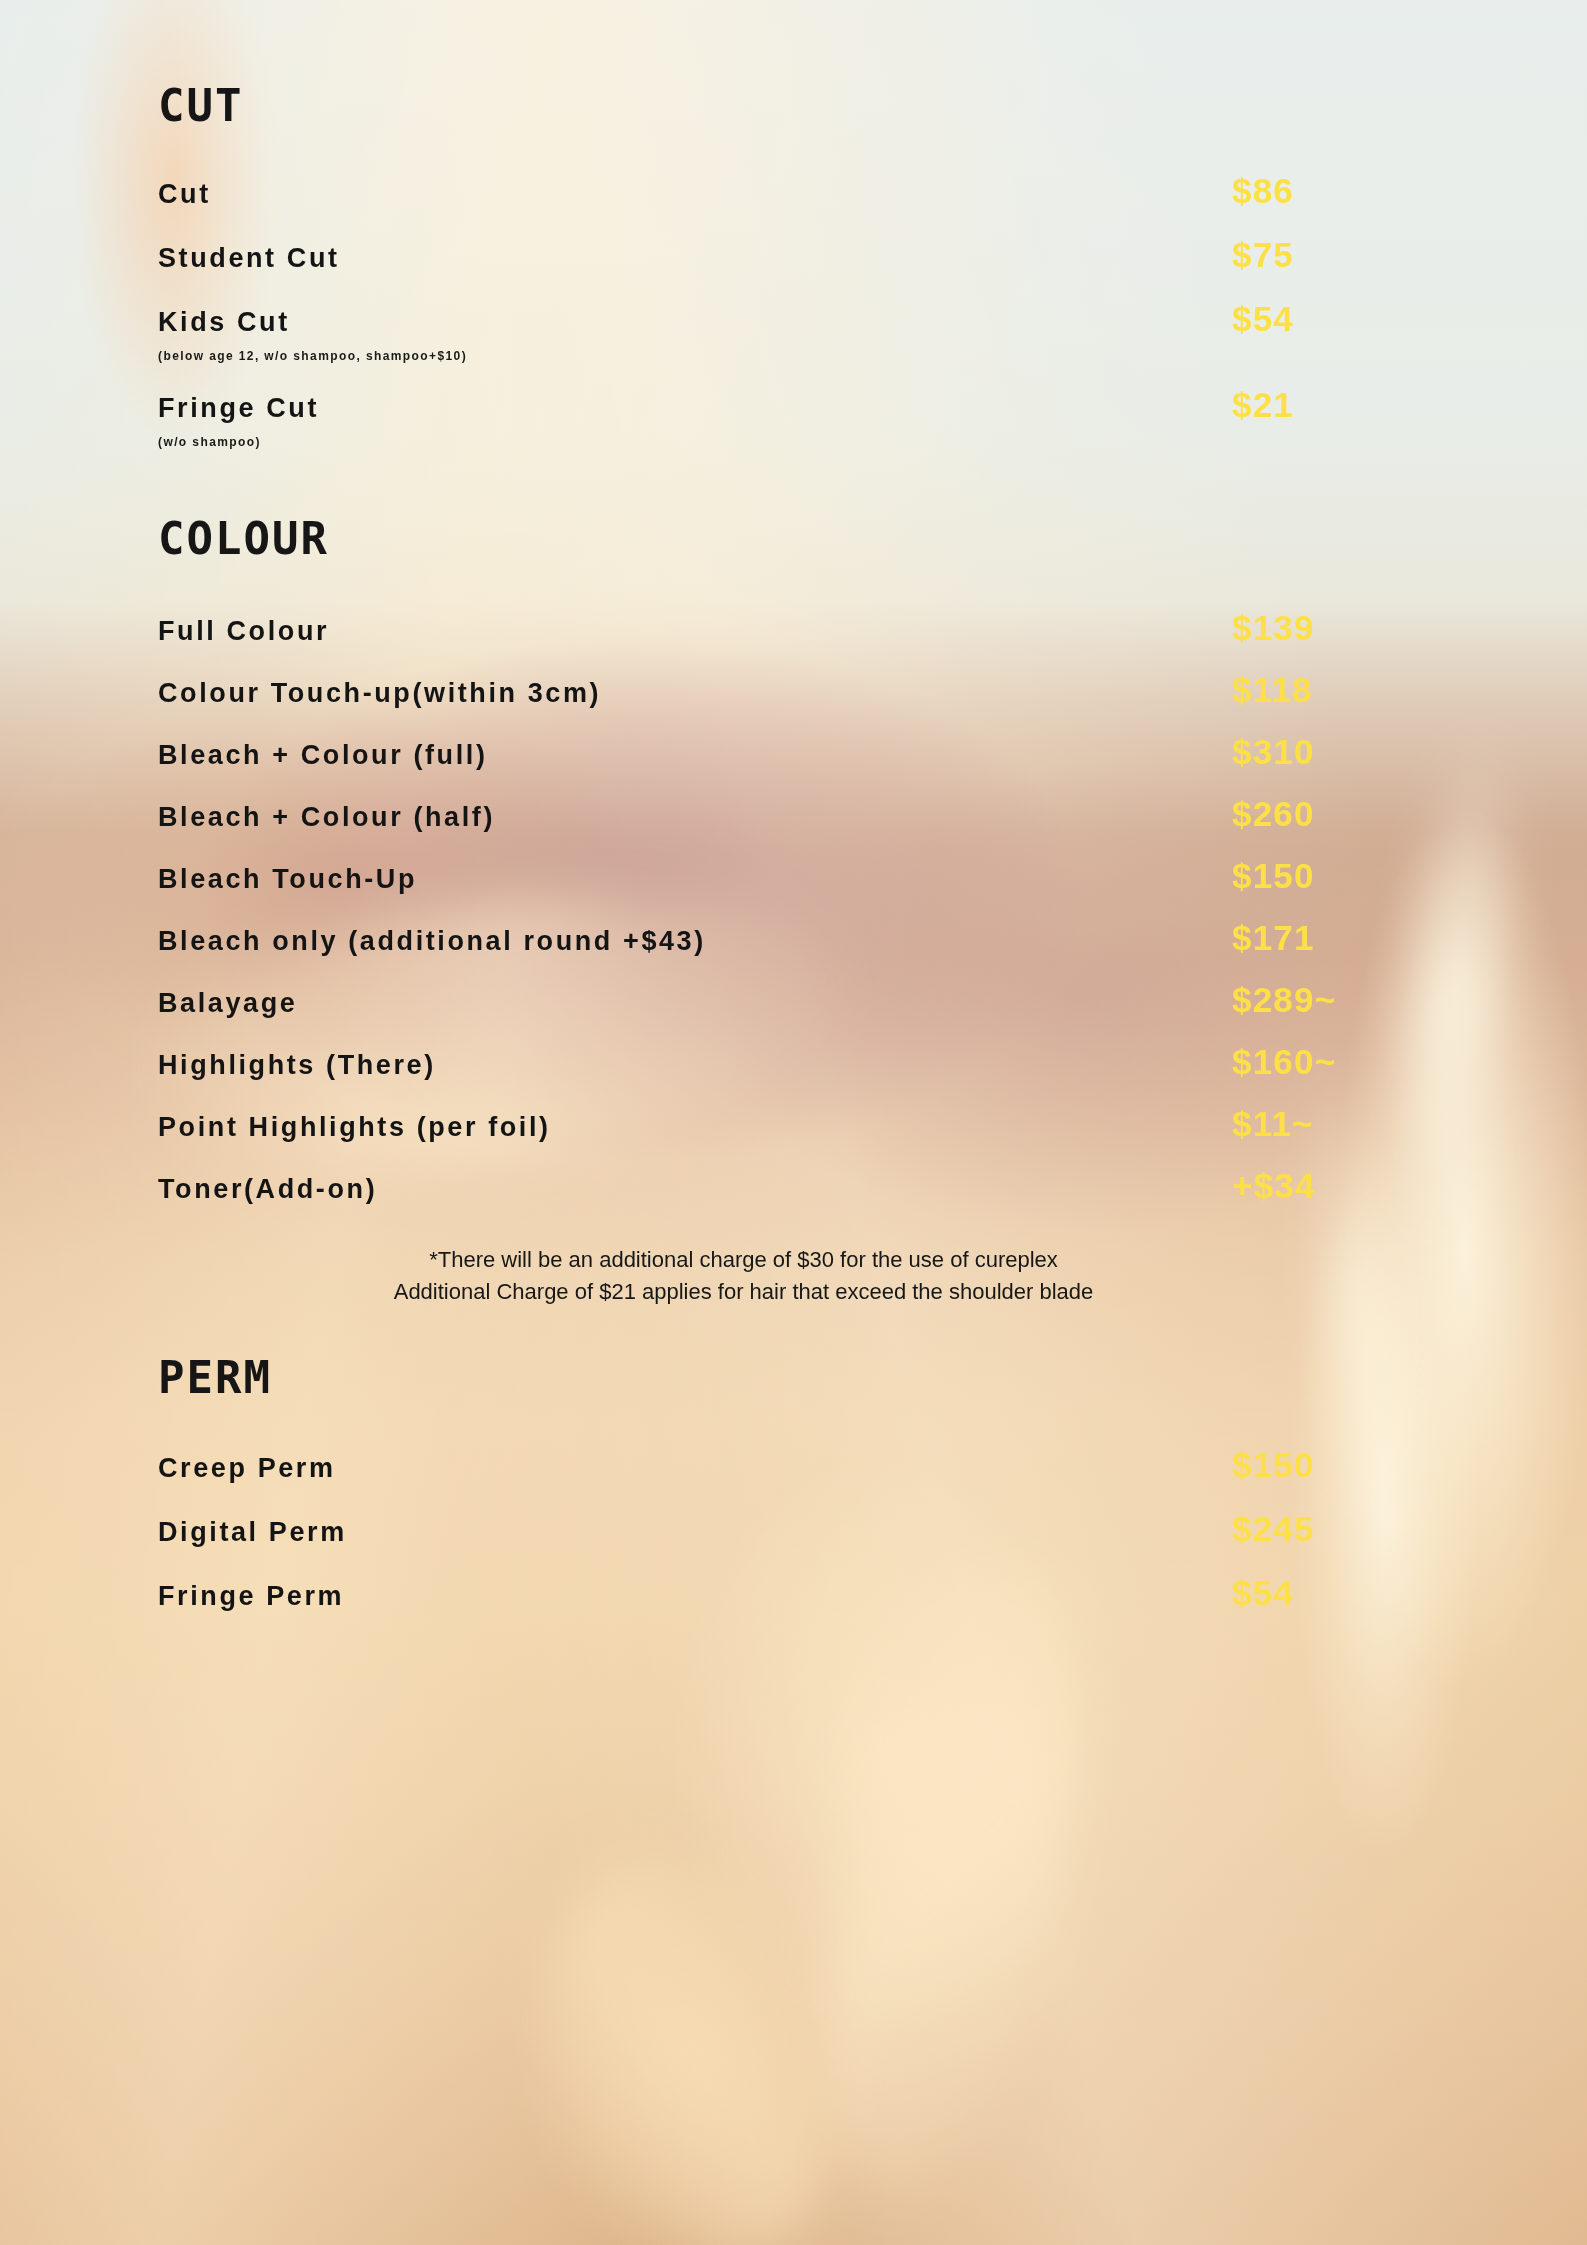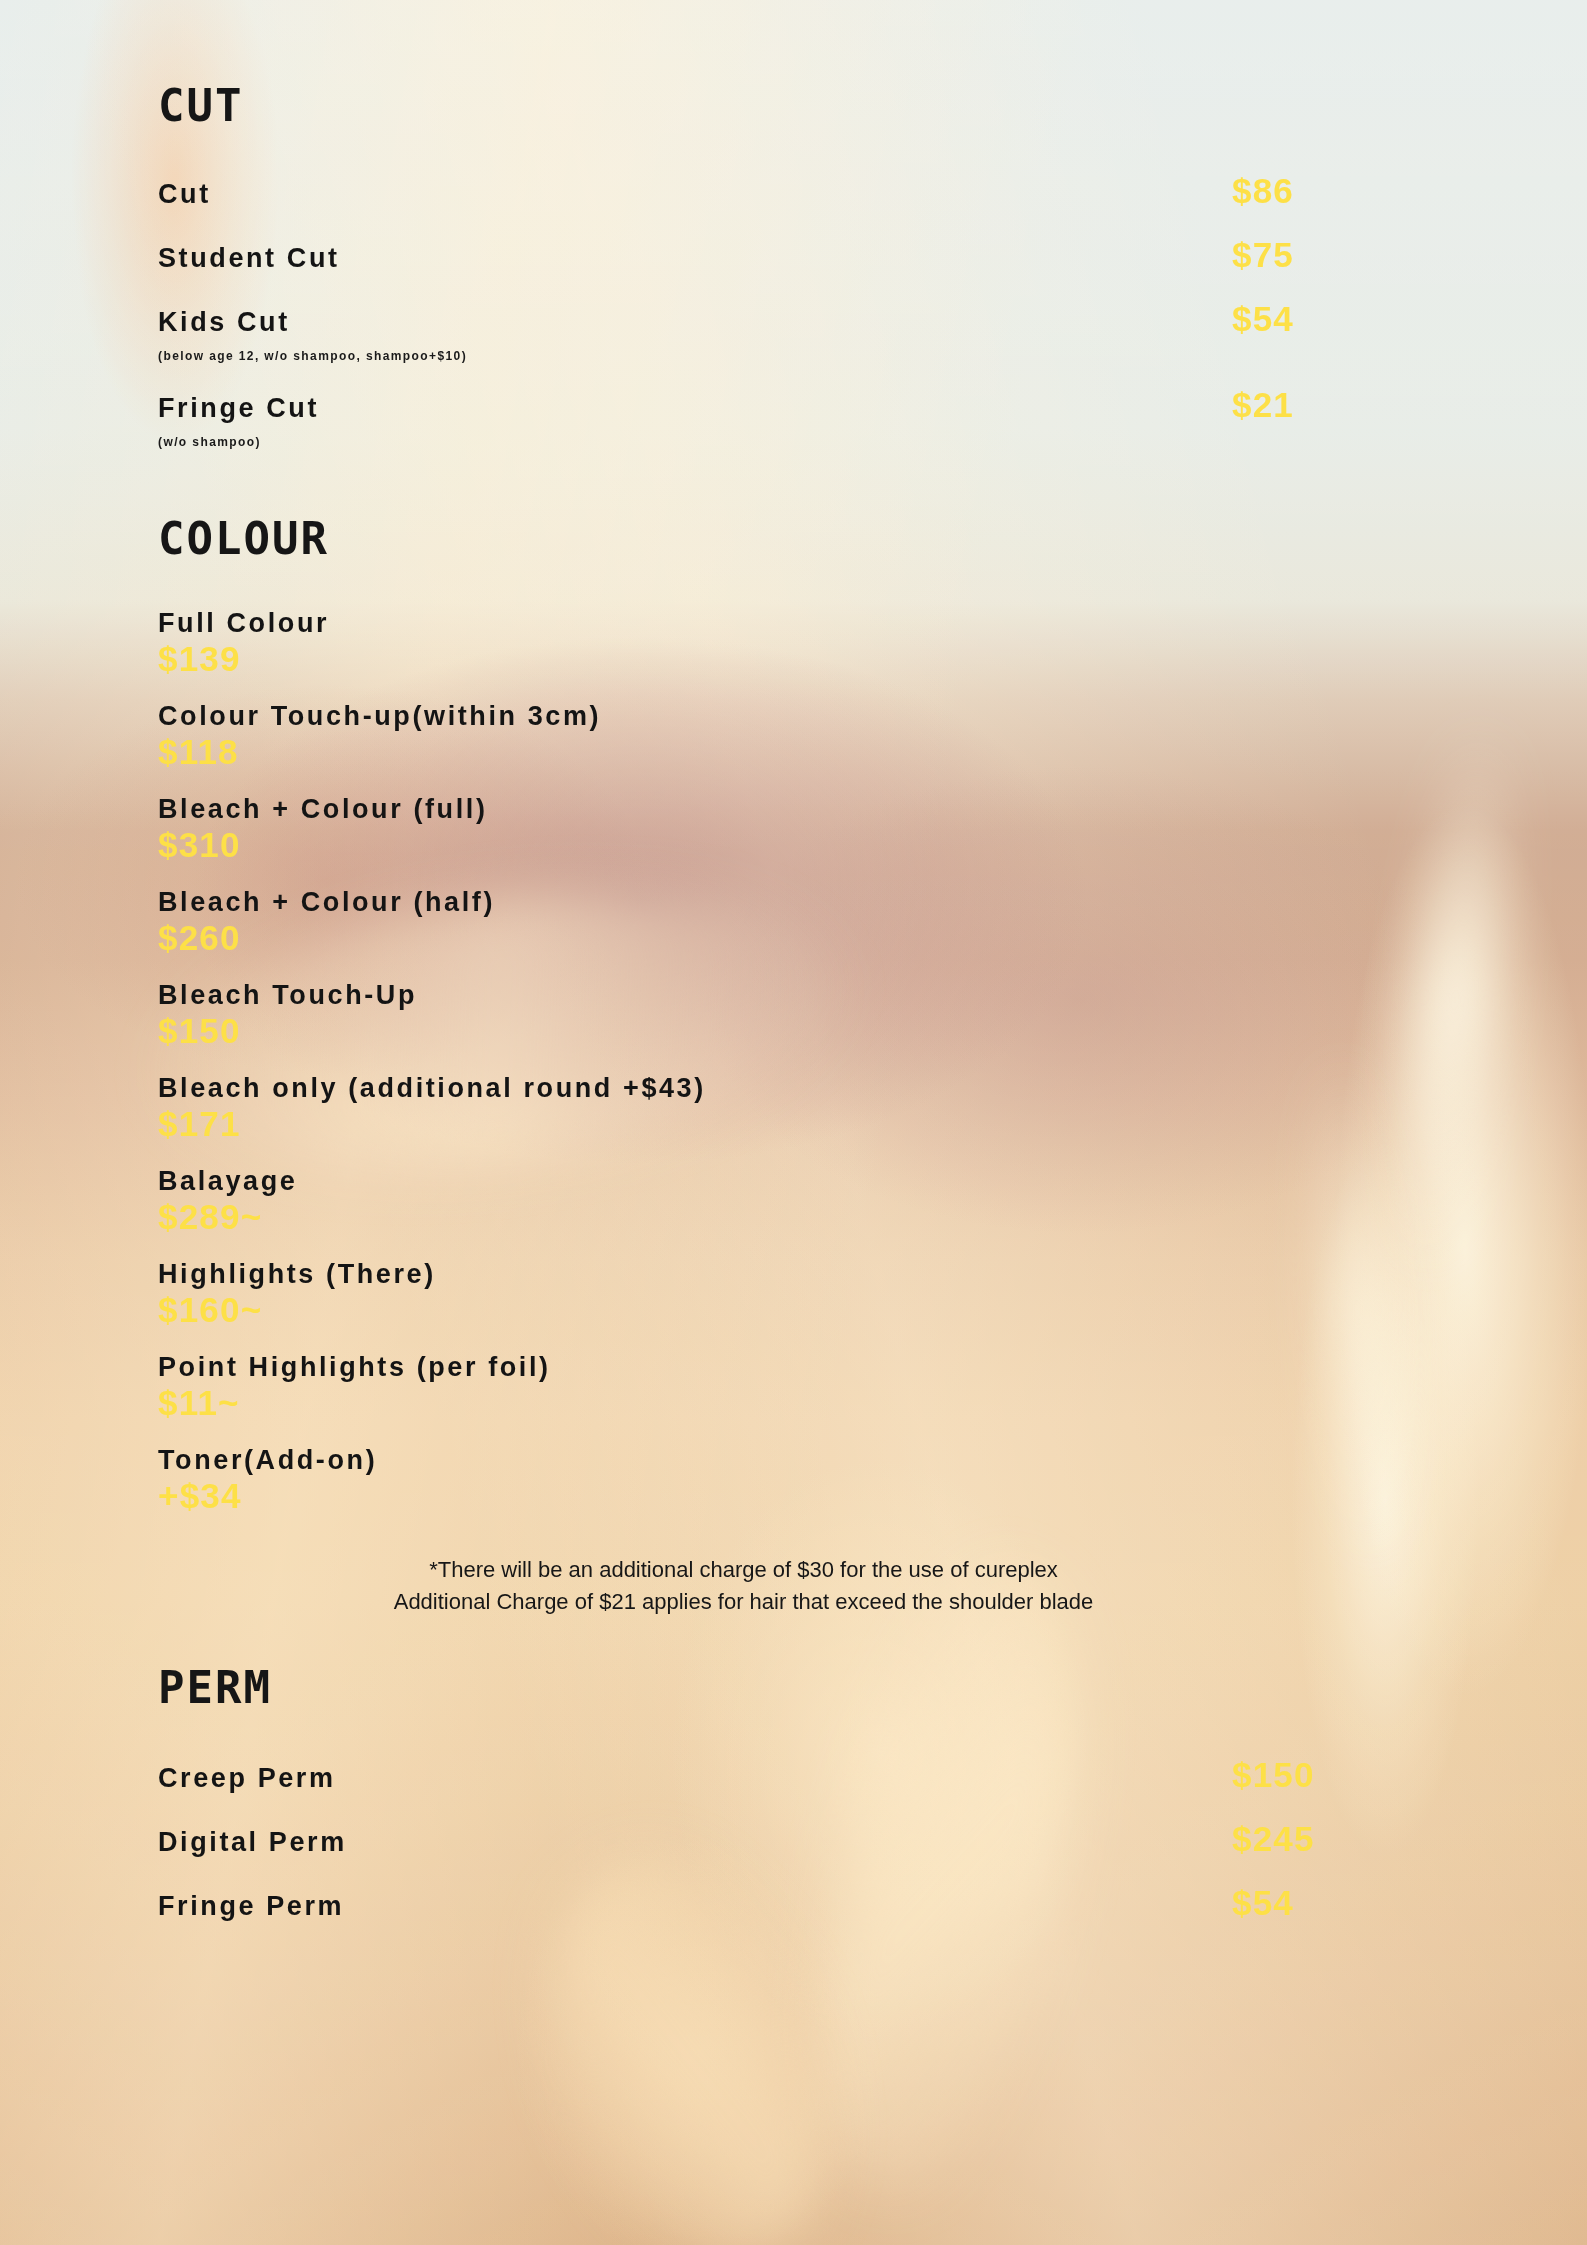--- a/index.html
+++ b/index.html
@@ -139,21 +139,21 @@
   }
 
   
   #sec-cut .section-heading { padding-top: 80px; }
   #sec-cut .rows { padding-top: 40px; }
   #sec-cut .row { margin-bottom: 24px; }
   #sec-cut .row-note { margin-top: -14px; margin-bottom: 22px; }
 
   #sec-colour .section-heading { padding-top: 42px; }
   #sec-colour .rows { padding-top: 44px; }
-  #sec-colour .row { margin-bottom: 22px; flex-direction: column; }
+  #sec-colour .row { margin-bottom: 22px; }
 
   #footnote-block { padding-top: 16px; }
 
   #sec-perm .section-heading { padding-top: 44px; }
   #sec-perm .rows { padding-top: 42px; }
   #sec-perm .row { margin-bottom: 24px; }
 </style>
 </head>
 <body>
 

